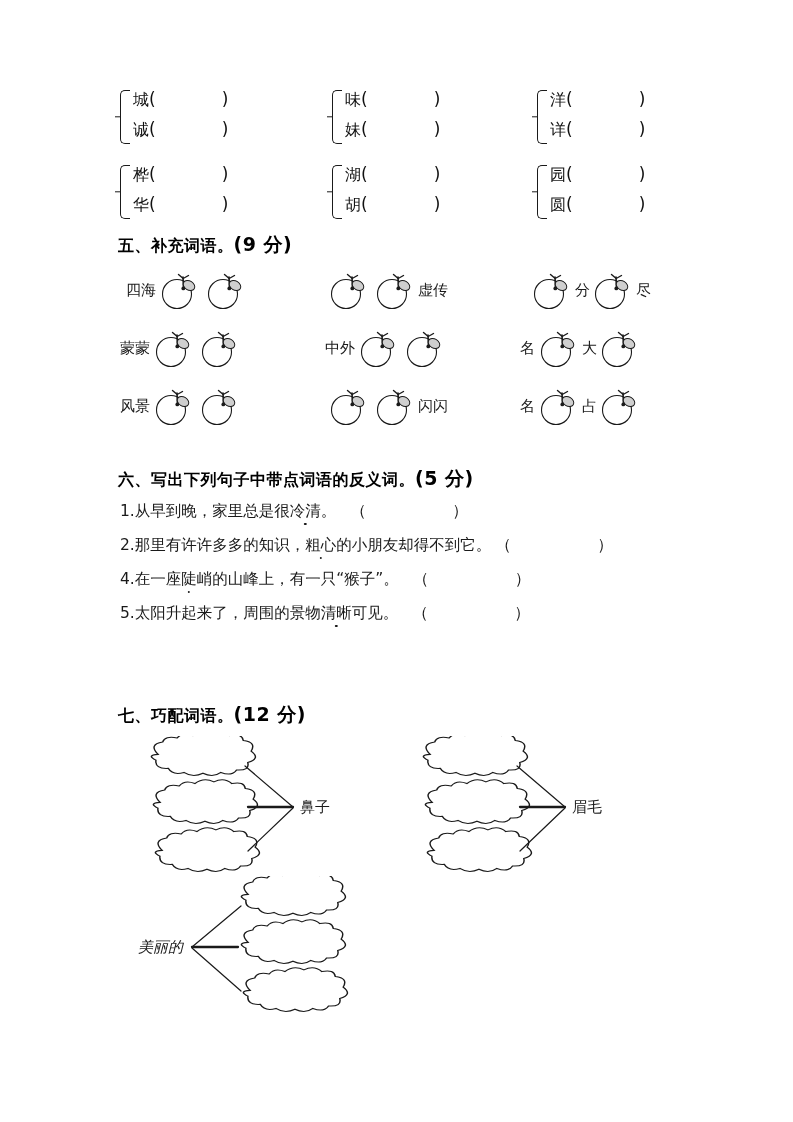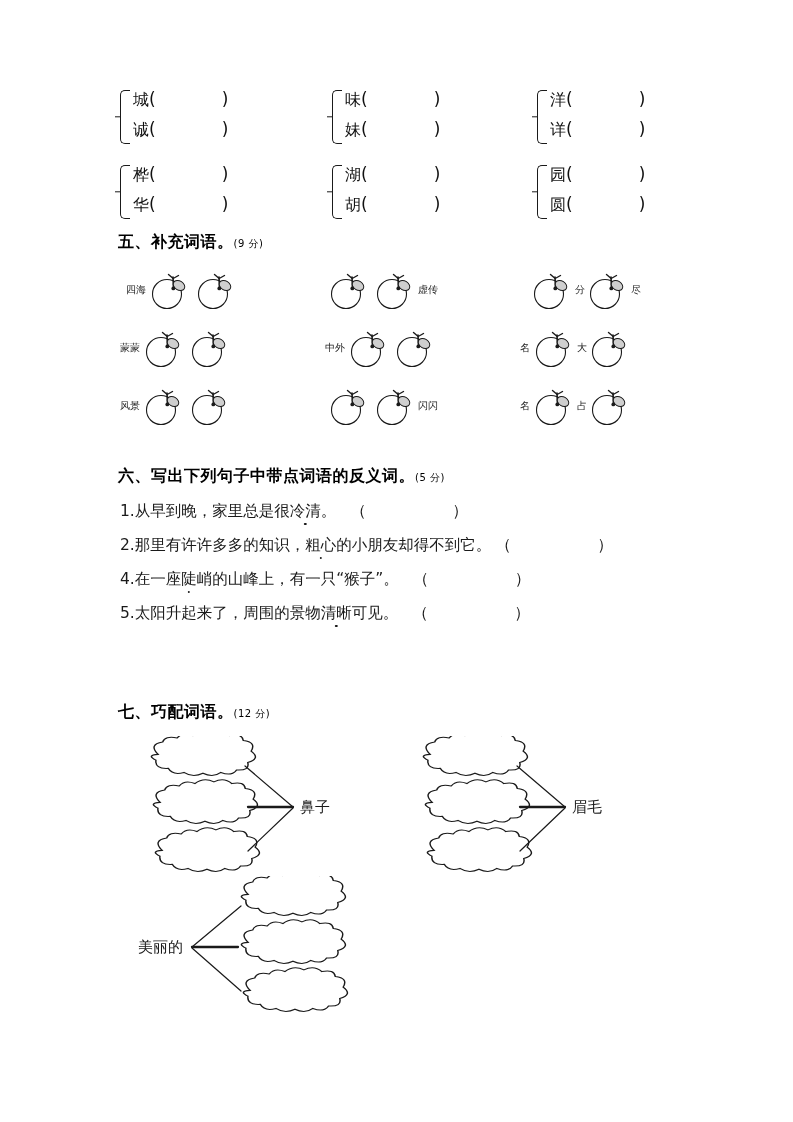--- a/index.html
+++ b/index.html
@@ -24,22 +24,22 @@
   }
   .section-title {
     position: absolute;
     font-size: 16px;
     font-weight: 600;
     letter-spacing: 0.5px;
     color: #000;
     white-space: nowrap;
   }
   .section-title .pts {
-    font-weight: 400;
-    font-size: 10px;
+    font-weight: 700;
+    font-size: 19px;
   }
 
   
   #char-pairs {
     position: absolute;
     left: 120px;
     top: 86px;
     width: 600px;
     height: 140px;
   }
@@ -98,21 +98,21 @@
   .fruit-cell {
     position: absolute;
     display: flex;
     align-items: center;
     height: 56px;
     white-space: nowrap;
   }
   .fruit-cell .lead,
   .fruit-cell .tail,
   .fruit-cell .mid {
-    font-size: 10px;
+    font-size: 15px;
     color: #1a1a1a;
     line-height: 1;
   }
   .fruit-cell .lead { margin-right: 2px; }
   .fruit-cell .mid  { margin: 0 1px; }
   .fruit-cell .tail { margin-left: 1px; }
   .apple {
     position: relative;
     width: 44px;
     height: 44px;
@@ -528,21 +528,21 @@
         </g>
         <g stroke="#1a1a1a" fill="none" stroke-linecap="round">
           <line x1="107" y1="30" x2="155" y2="71" stroke-width="1.2"></line>
           <line x1="110" y1="71" x2="155" y2="71" stroke-width="2.3"></line>
           <line x1="110" y1="115" x2="155" y2="72" stroke-width="1.2"></line>
         </g>
       </svg>
       <span class="cg-label" style="left:162px; top:64px;">鼻子</span>
     </div>
 
-    <div class="cloud-group" style="left:18px; top:140px;">
+    <div class="cloud-group" style="left:18px; top:140px;font-style:italic;">
       <span class="cg-label" style="left:0px; top:64px;">美丽的</span>
       <svg width="240" height="145" viewBox="0 0 240 145" style="position:absolute; left:48px; top:0;" xmlns="http://www.w3.org/2000/svg">
         <g stroke="#1a1a1a" fill="none" stroke-linecap="round">
           <line x1="6" y1="71" x2="55" y2="30" stroke-width="1.2"></line>
           <line x1="6" y1="71" x2="52" y2="71" stroke-width="2.3"></line>
           <line x1="6" y1="72" x2="55" y2="115" stroke-width="1.2"></line>
         </g>
         <g fill="none" stroke="#1a1a1a" stroke-width="1.3">
           <path d="M18 20 q-9 -12 4 -15 q2 -8 13 -5 q5 -8 14 -3 q8 -8 17 -2 q9 -6 16 2 q11 -3 12 6 q12 2 7 13 q9 9 -3 14 q2 10 -10 9 q-4 8 -14 3 q-7 7 -16 1 q-9 6 -17 -1 q-10 4 -14 -5 q-12 1 -11 -10 q-9 -6 2 -7 z" transform="translate(42,2) scale(1.12,0.82)"></path>
           <path d="M18 20 q-9 -12 4 -15 q2 -8 13 -5 q5 -8 14 -3 q8 -8 17 -2 q9 -6 16 2 q11 -3 12 6 q12 2 7 13 q9 9 -3 14 q2 10 -10 9 q-4 8 -14 3 q-7 7 -16 1 q-9 6 -17 -1 q-10 4 -14 -5 q-12 1 -11 -10 q-9 -6 2 -7 z" transform="translate(42,50) scale(1.12,0.82)"></path>

